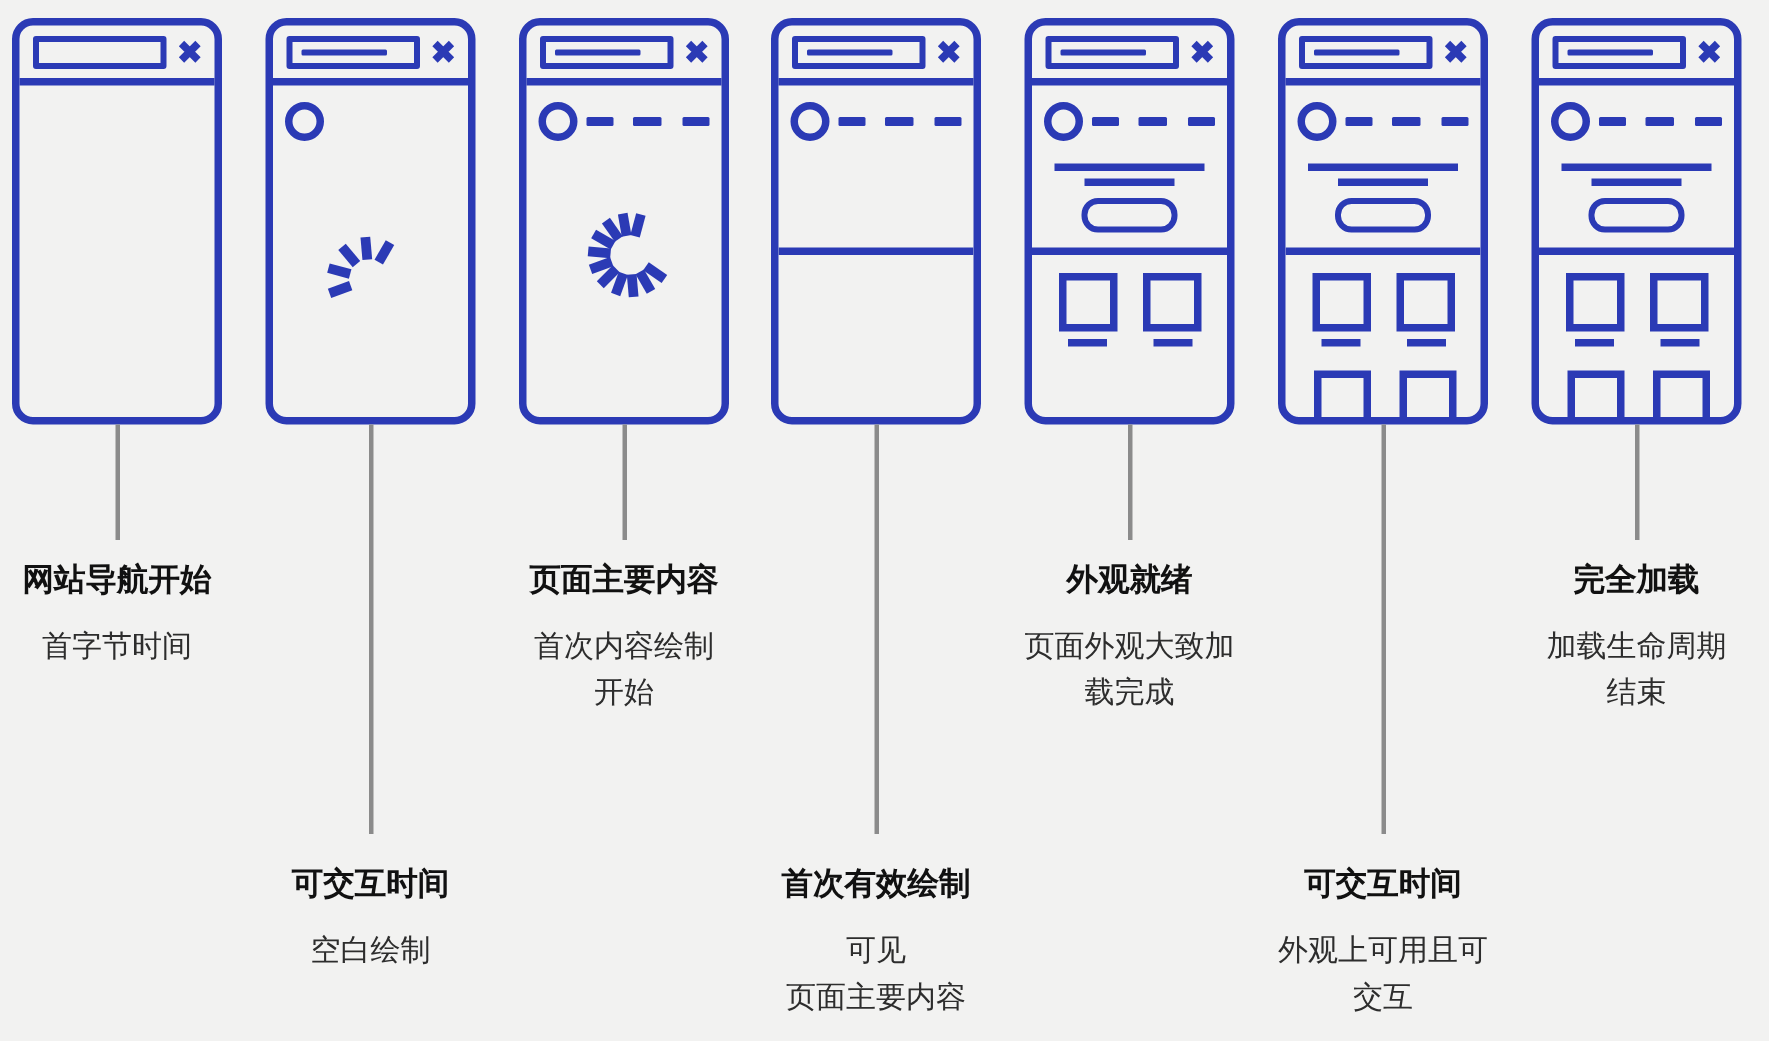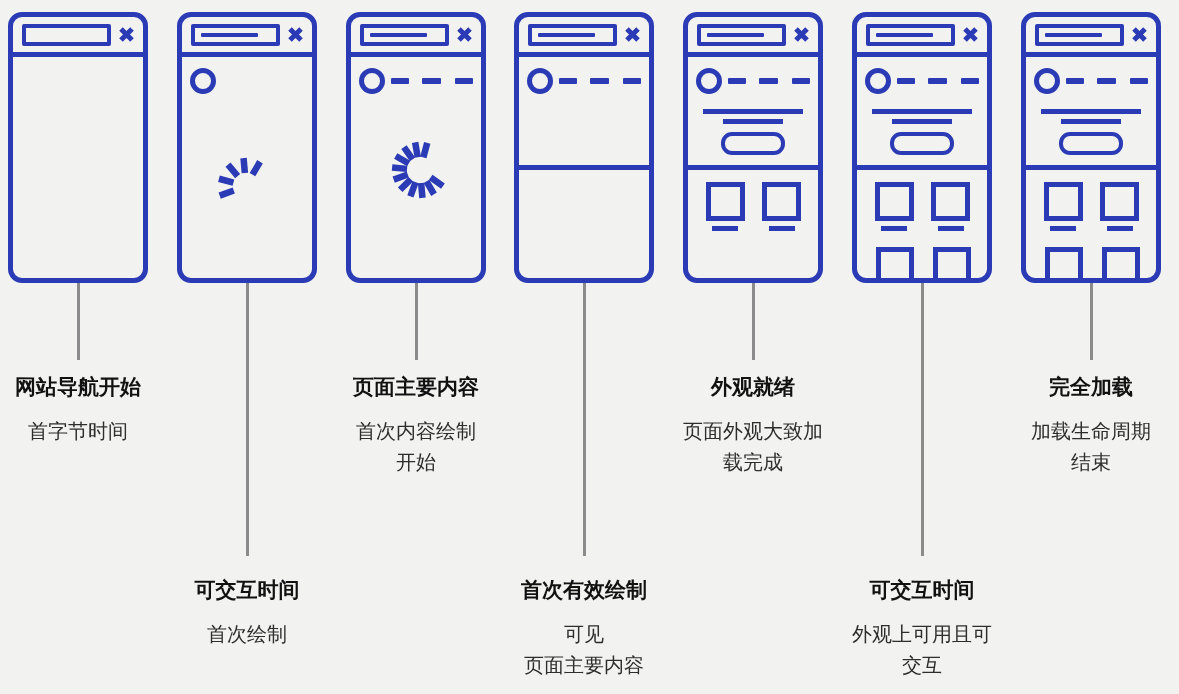--- a/index.html
+++ b/index.html
@@ -110,21 +110,21 @@
           <line x1="-8.36" y1="-9.96" x2="-18.00" y2="-21.45" stroke="currentColor" stroke-width="6.5"></line>
           <line x1="-12.56" y1="-3.36" x2="-27.05" y2="-7.25" stroke="currentColor" stroke-width="6.5"></line>
           <line x1="-12.22" y1="4.45" x2="-26.31" y2="9.58" stroke="currentColor" stroke-width="6.5"></line>
         </svg>
     </div>
   </div>
   <div class="connector long"></div>
   <div class="label row-bottom">
     <div class="stage-title">可交互时间</div>
     <div class="stage-desc">
-        <span>首次绘制</span>
+        <span>空白绘制</span>
       </div>
   </div>
 </div>
 
 <div class="col" style="left:346px">
   <div class="win">
     <div class="tbar">
       <div class="abar">
           <div class="aline"></div>
         </div>

